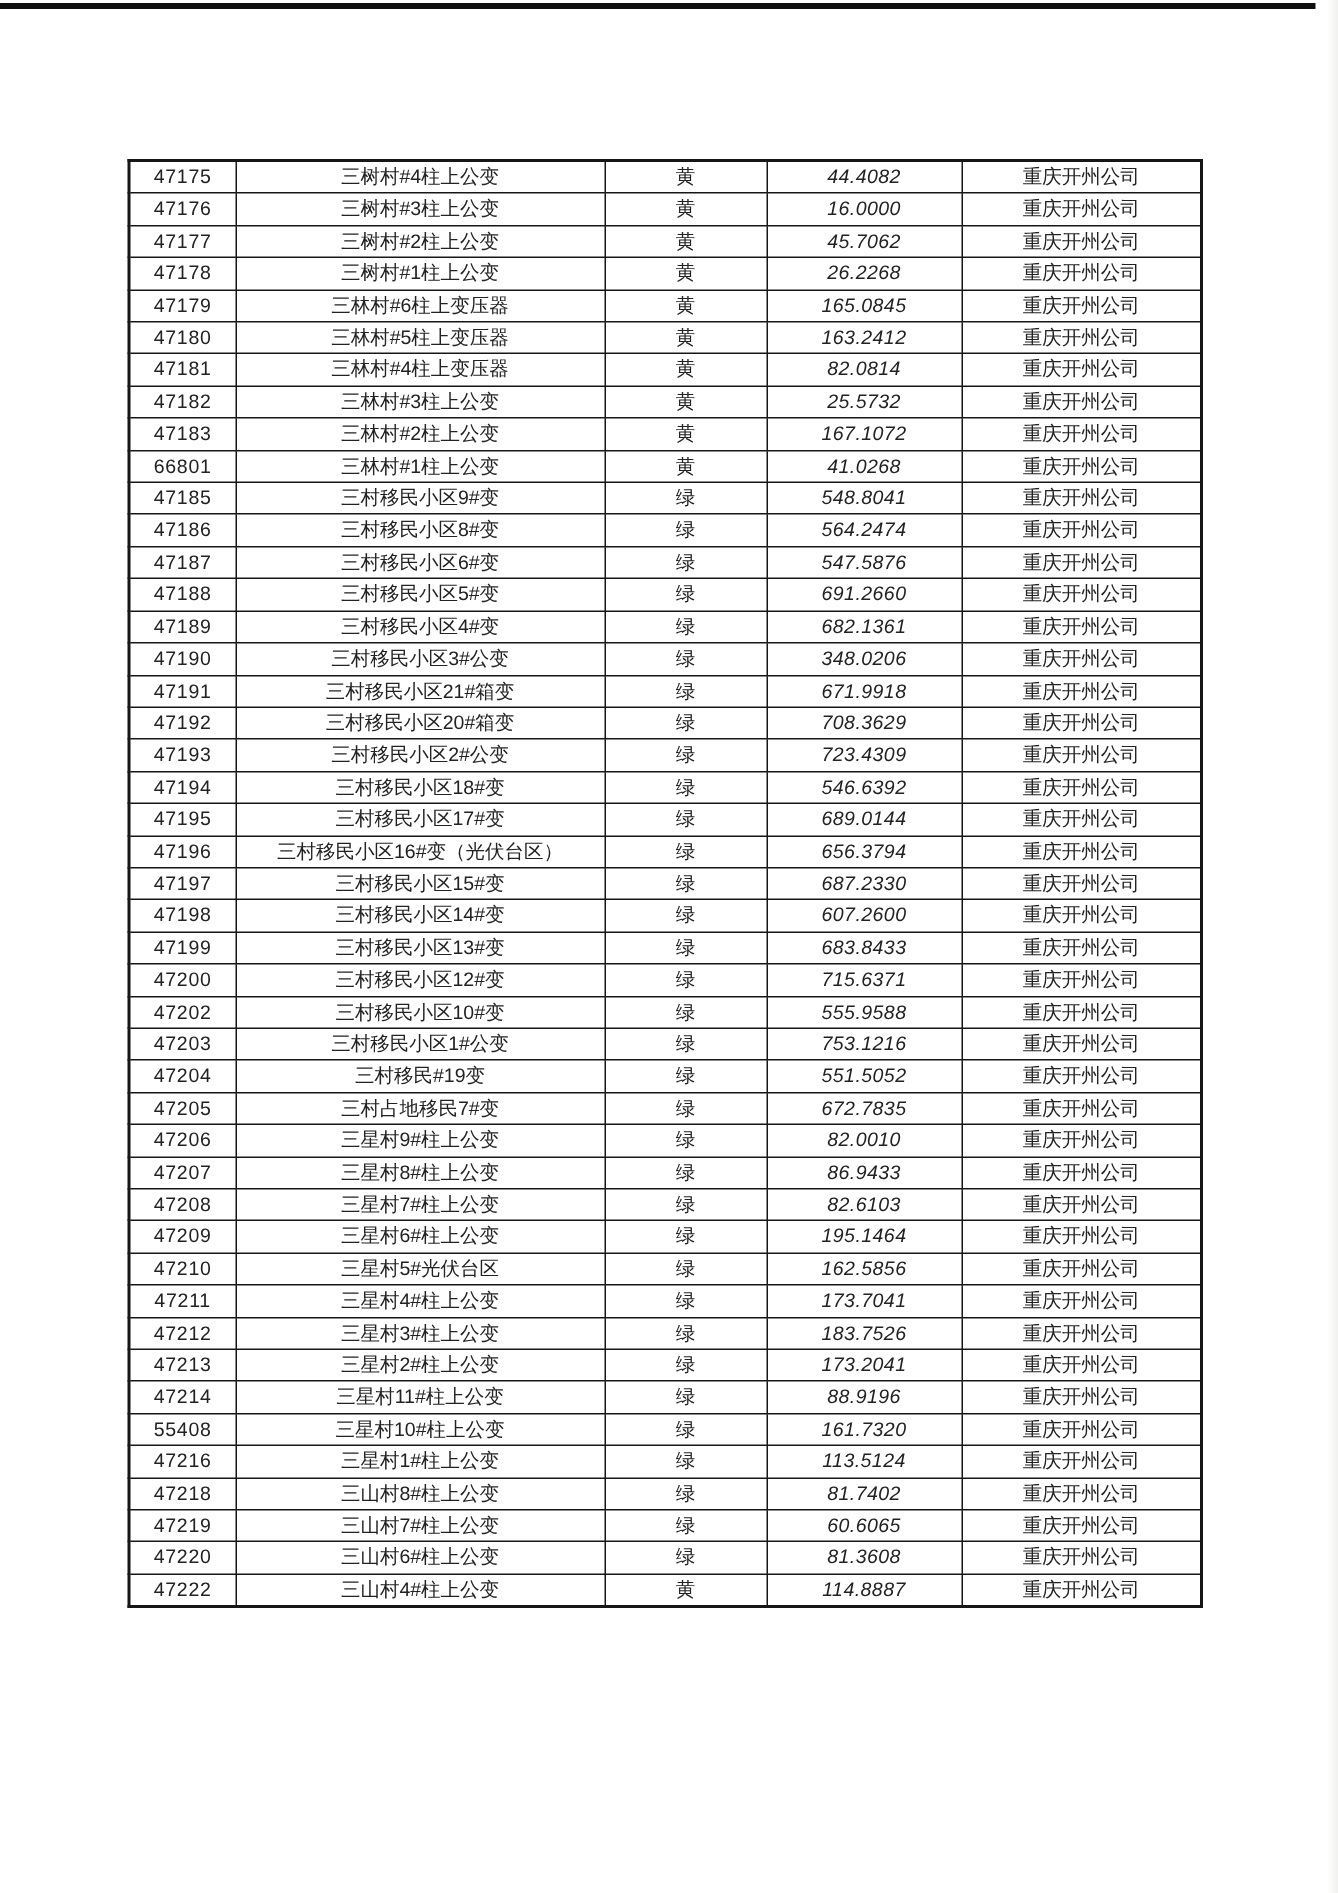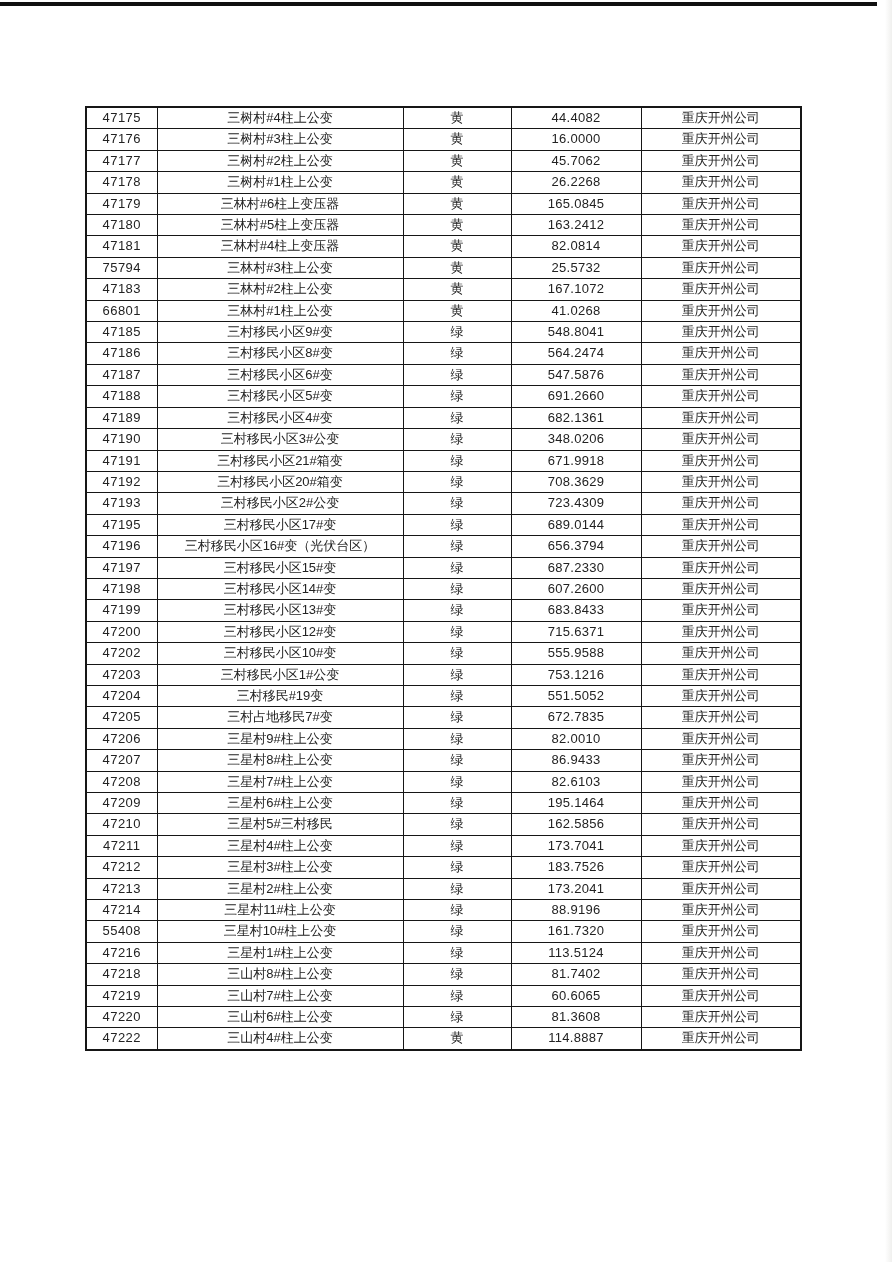--- a/index.html
+++ b/index.html
@@ -51,21 +51,21 @@
     height: 20.4px;
     padding: 0 3px;
     font-size: 13px;
     line-height: 20.4px;
     color: #222222;
     text-align: center;
     white-space: nowrap;
     overflow: hidden;
   }
   td.col-id      { letter-spacing: 0.5px; margin-top: 22px; }
-  td.col-value   { letter-spacing: 0.3px; }
+  td.col-value   { letter-spacing: 0.3px; font-style: italic; }
 </style>
 </head>
 <body>
 
 <div class="page">
   <div class="top-bar"></div>
 
   <table class="data-table">
     <colgroup>
       <col style="width:71px">
@@ -118,21 +118,21 @@
           <td class="col-company">重庆开州公司</td>
         </tr>
         <tr>
           <td class="col-id">47181</td>
           <td class="col-name">三林村#4柱上变压器</td>
           <td class="col-status">黄</td>
           <td class="col-value">82.0814</td>
           <td class="col-company">重庆开州公司</td>
         </tr>
         <tr>
-          <td class="col-id">75794</td>
+          <td class="col-id">47182</td>
           <td class="col-name">三林村#3柱上公变</td>
           <td class="col-status">黄</td>
           <td class="col-value">25.5732</td>
           <td class="col-company">重庆开州公司</td>
         </tr>
         <tr>
           <td class="col-id">47183</td>
           <td class="col-name">三林村#2柱上公变</td>
           <td class="col-status">黄</td>
           <td class="col-value">167.1072</td>
@@ -202,20 +202,27 @@
           <td class="col-company">重庆开州公司</td>
         </tr>
         <tr>
           <td class="col-id">47193</td>
           <td class="col-name">三村移民小区2#公变</td>
           <td class="col-status">绿</td>
           <td class="col-value">723.4309</td>
           <td class="col-company">重庆开州公司</td>
         </tr>
         <tr>
+          <td class="col-id">47194</td>
+          <td class="col-name">三村移民小区18#变</td>
+          <td class="col-status">绿</td>
+          <td class="col-value">546.6392</td>
+          <td class="col-company">重庆开州公司</td>
+        </tr>
+        <tr>
           <td class="col-id">47195</td>
           <td class="col-name">三村移民小区17#变</td>
           <td class="col-status">绿</td>
           <td class="col-value">689.0144</td>
           <td class="col-company">重庆开州公司</td>
         </tr>
         <tr>
           <td class="col-id">47196</td>
           <td class="col-name">三村移民小区16#变（光伏台区）</td>
           <td class="col-status">绿</td>
@@ -301,21 +308,21 @@
         </tr>
         <tr>
           <td class="col-id">47209</td>
           <td class="col-name">三星村6#柱上公变</td>
           <td class="col-status">绿</td>
           <td class="col-value">195.1464</td>
           <td class="col-company">重庆开州公司</td>
         </tr>
         <tr>
           <td class="col-id">47210</td>
-          <td class="col-name">三星村5#三村移民</td>
+          <td class="col-name">三星村5#光伏台区</td>
           <td class="col-status">绿</td>
           <td class="col-value">162.5856</td>
           <td class="col-company">重庆开州公司</td>
         </tr>
         <tr>
           <td class="col-id">47211</td>
           <td class="col-name">三星村4#柱上公变</td>
           <td class="col-status">绿</td>
           <td class="col-value">173.7041</td>
           <td class="col-company">重庆开州公司</td>

